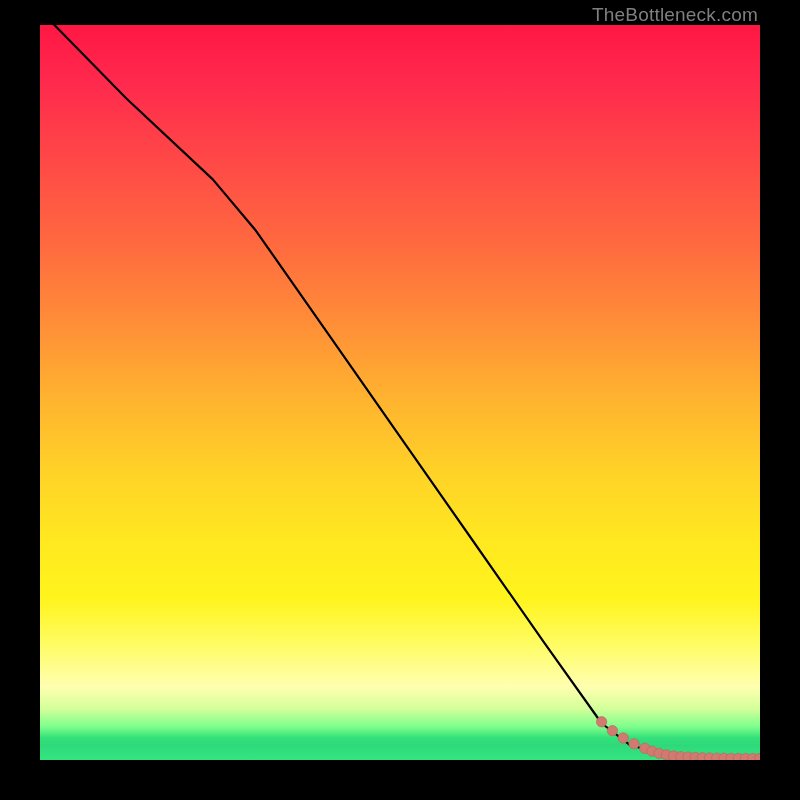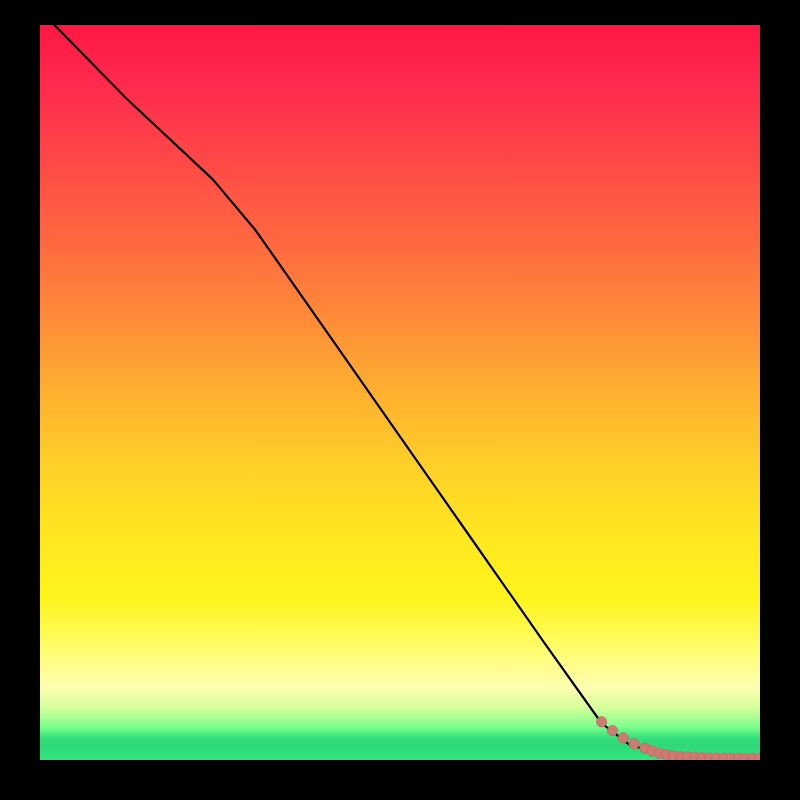--- a/index.html
+++ b/index.html
@@ -63,20 +63,21 @@
     font-size: 19px;
     font-weight: 500;
     letter-spacing: 0.2px;
   }
 </style>
 </head>
 <body>
 
 <div class="stage">
 
+  <div class="attribution">TheBottleneck.com</div>
 
   <div class="plot-area">
     <div class="gradient-bg"></div>
     <svg class="svg-layer" viewBox="0 0 720 735" preserveAspectRatio="none">
       <g id="curve-layer">
           <path d="M14.40 0.00 L86.40 73.50 L172.80 154.35 L216.00 205.80 L288.00 308.70 L360.00 411.60 L432.00 514.50 L504.00 617.40 L561.60 698.25 L590.40 720.30 L619.20 727.65 L648.00 731.33 L676.80 732.79 L705.60 733.53 L720.00 733.53" fill="none" stroke="#000000" stroke-width="2.2" stroke-linecap="round" stroke-linejoin="round"></path>
         </g>
       <g id="marker-layer">
           <circle cx="561.60" cy="696.78" r="5.2" fill="#d07a72" stroke="#c06058" stroke-width="0.6"></circle>
           <circle cx="572.40" cy="705.60" r="5.2" fill="#d07a72" stroke="#c06058" stroke-width="0.6"></circle>

